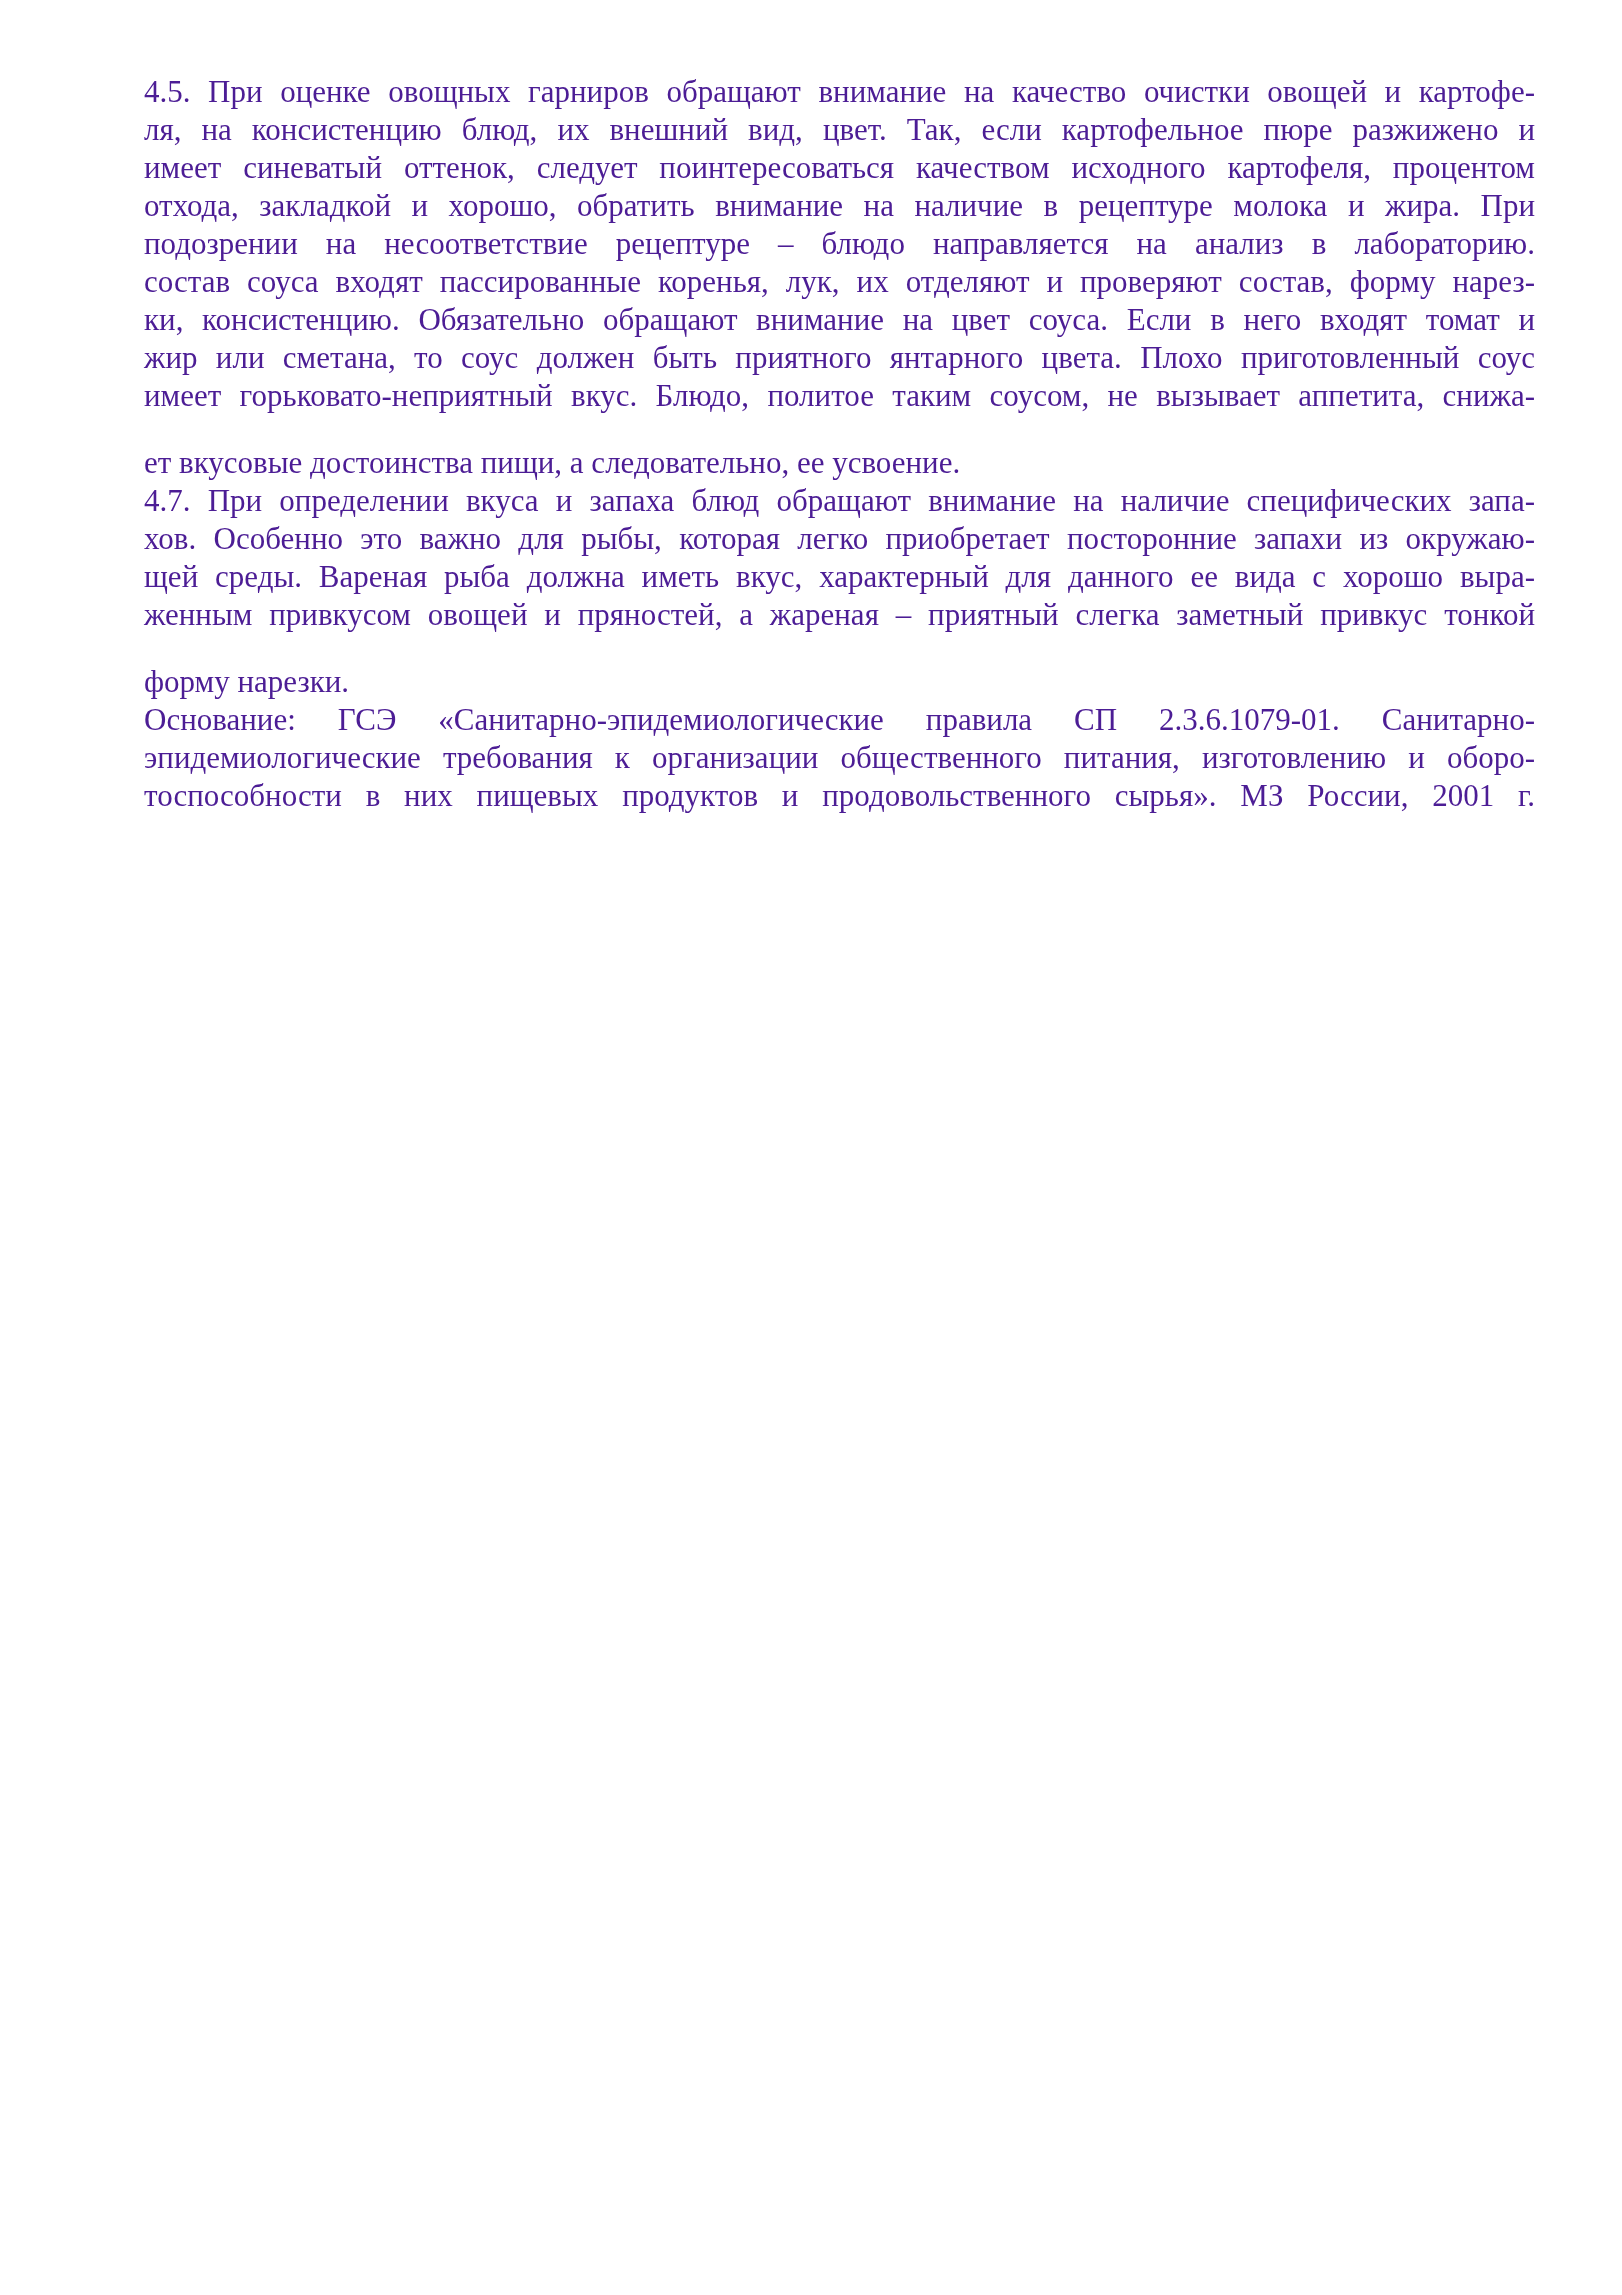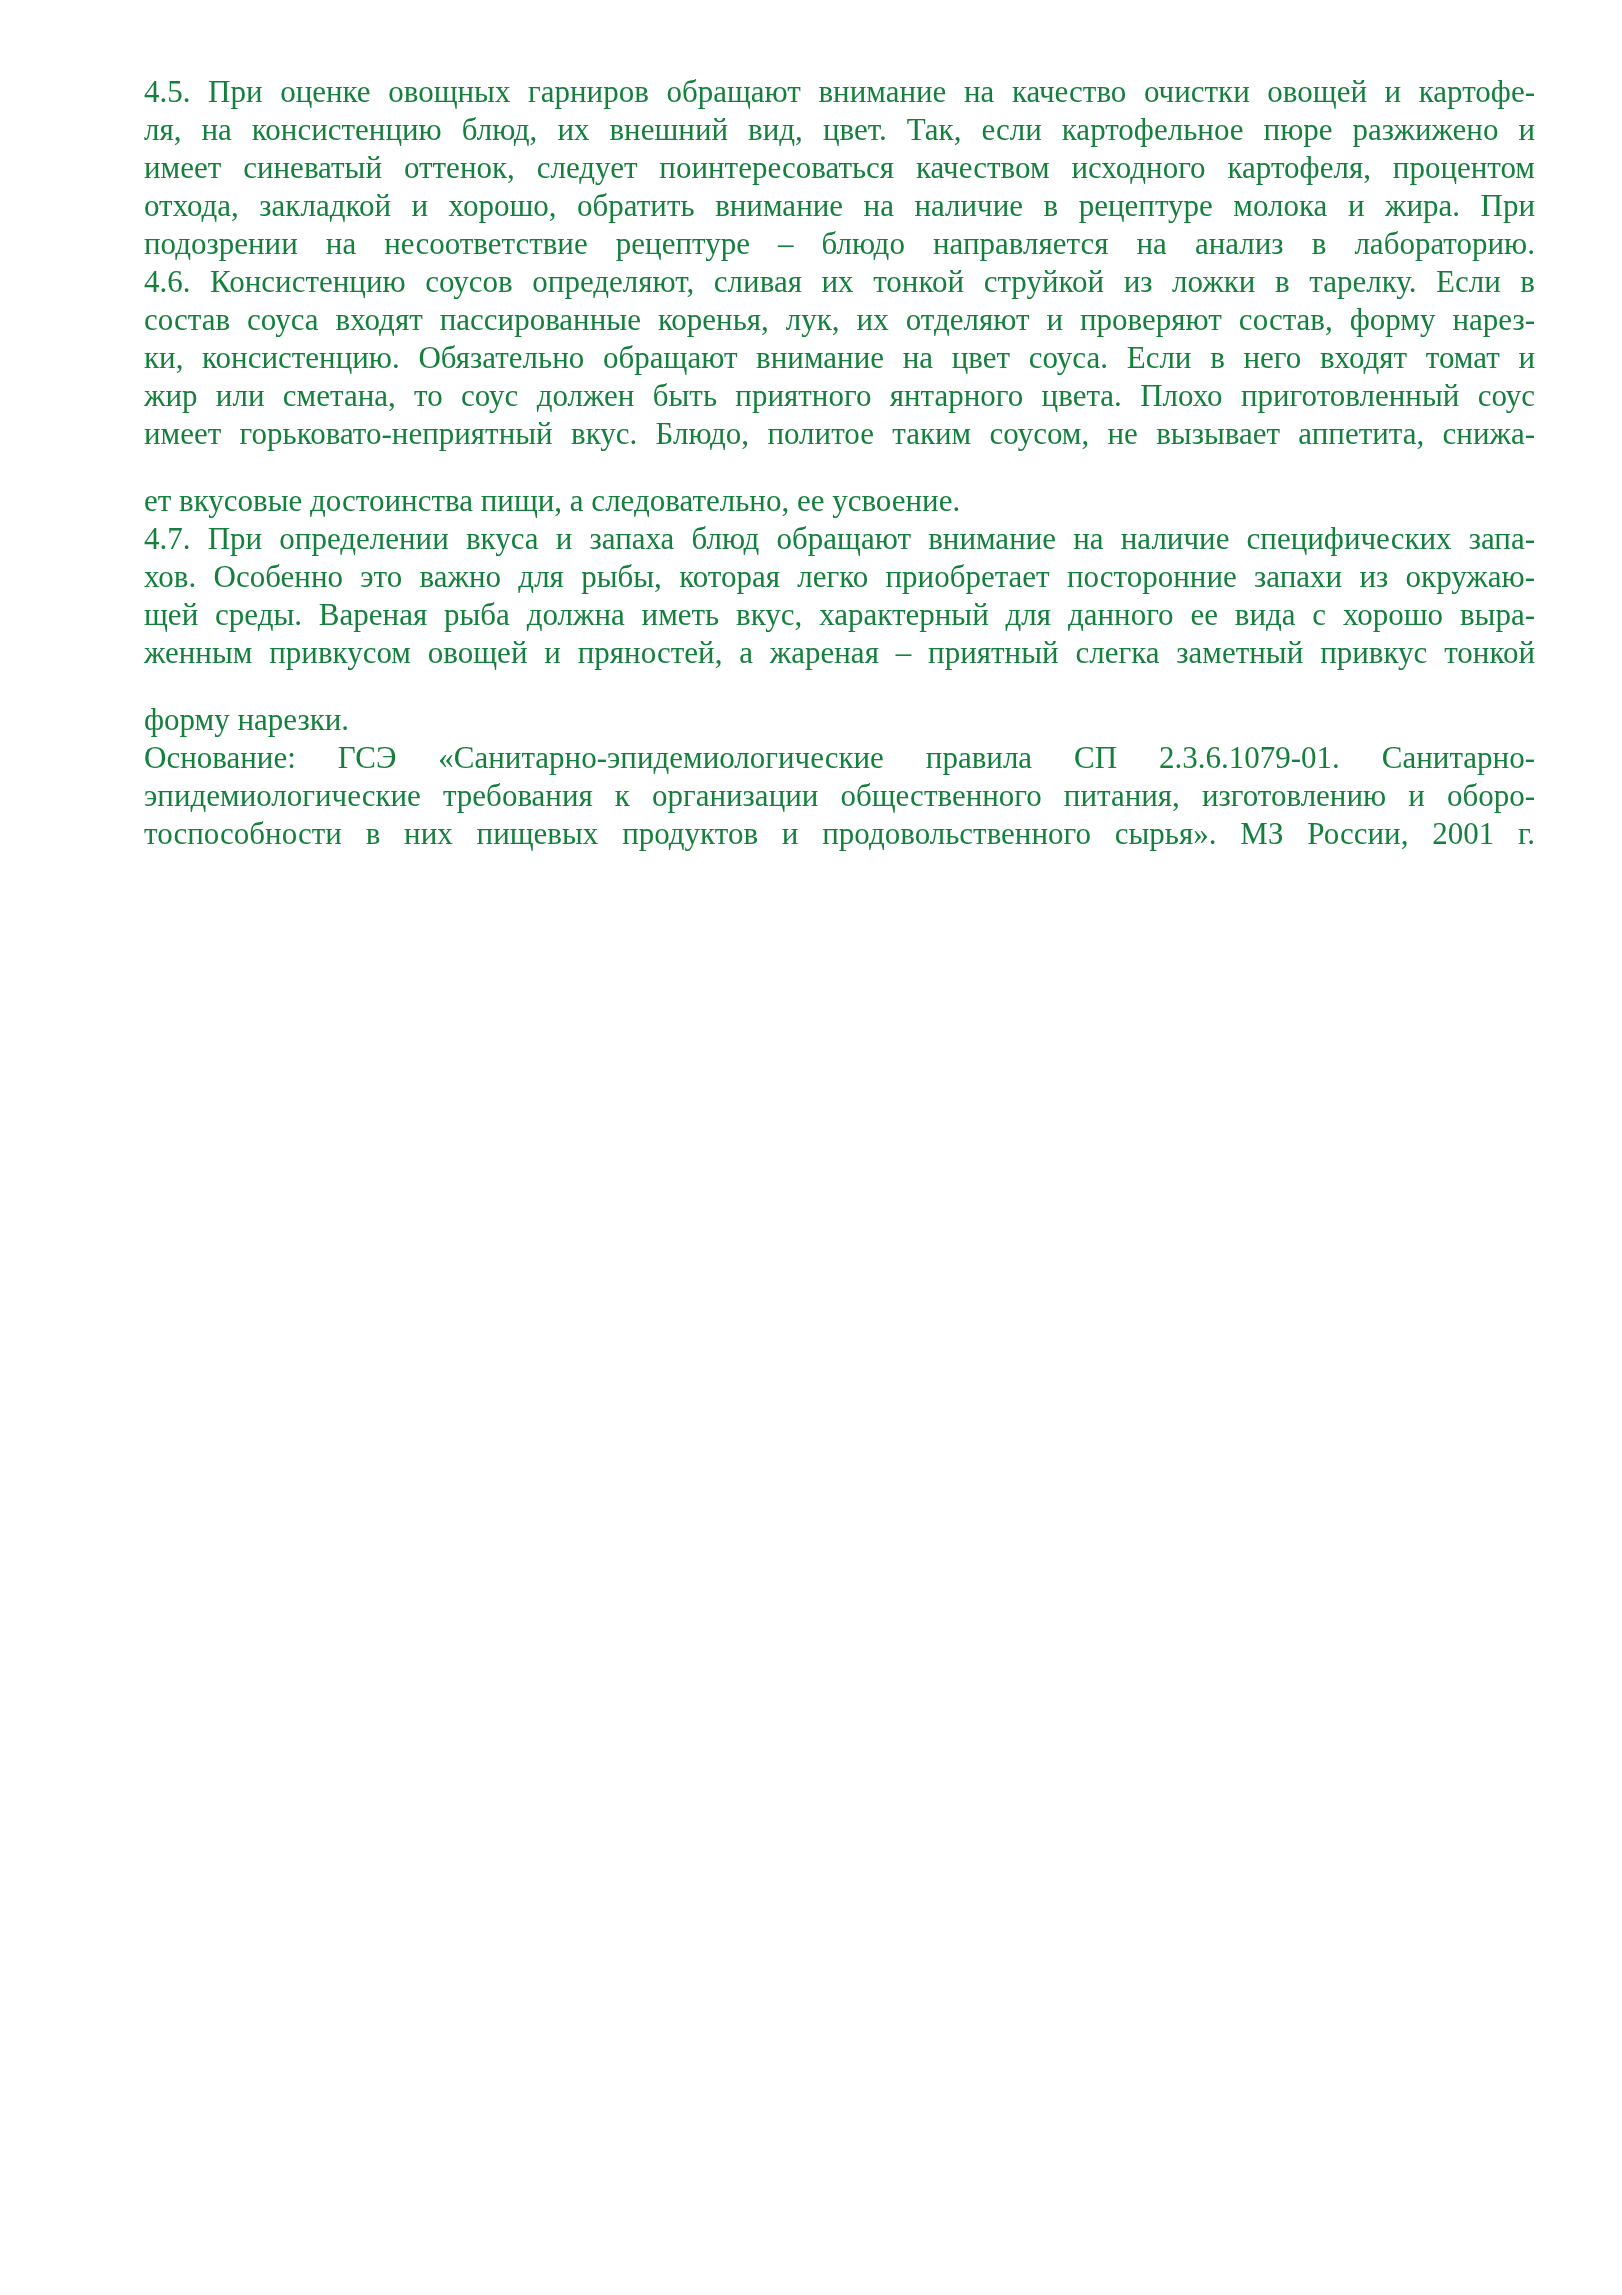--- a/index.html
+++ b/index.html
@@ -40,27 +40,26 @@
   .line.lastline {
     text-align: left;
     text-align-last: left;
     margin-top: 29px;
   }
 </style>
 </head>
 <body style="background: rgb(255, 255, 255);">
 
 <div class="page">
-  <div class="textblock" id="textblock" style="color: #15803d;">
+  <div class="textblock" id="textblock" style="color: #4c1d95;">
       <div class="line">4.5. При оценке овощных гарниров обращают внимание на качество очистки овощей и картофе-</div>
       <div class="line">ля, на консистенцию блюд, их внешний вид, цвет. Так, если картофельное пюре разжижено и</div>
       <div class="line">имеет синеватый оттенок, следует поинтересоваться качеством исходного картофеля, процентом</div>
       <div class="line">отхода, закладкой и хорошо, обратить внимание на наличие в рецептуре молока и жира. При</div>
       <div class="line">подозрении на несоответствие рецептуре – блюдо направляется на анализ в лабораторию.</div>
-      <div class="line">4.6. Консистенцию соусов определяют, сливая их тонкой струйкой из ложки в тарелку. Если в</div>
       <div class="line">состав соуса входят пассированные коренья, лук, их отделяют и проверяют состав, форму нарез-</div>
       <div class="line">ки, консистенцию. Обязательно обращают внимание на цвет соуса. Если в него входят томат и</div>
       <div class="line">жир или сметана, то соус должен быть приятного янтарного цвета. Плохо приготовленный соус</div>
       <div class="line">имеет горьковато-неприятный вкус. Блюдо, политое таким соусом, не вызывает аппетита, снижа-</div>
       <div class="line lastline">ет вкусовые достоинства пищи, а следовательно, ее усвоение.</div>
       <div class="line">4.7. При определении вкуса и запаха блюд обращают внимание на наличие специфических запа-</div>
       <div class="line">хов. Особенно это важно для рыбы, которая легко приобретает посторонние запахи из окружаю-</div>
       <div class="line">щей среды. Вареная рыба должна иметь вкус, характерный для данного ее вида с хорошо выра-</div>
       <div class="line">женным привкусом овощей и пряностей, а жареная – приятный слегка заметный привкус тонкой</div>
       <div class="line lastline">форму нарезки.</div>

